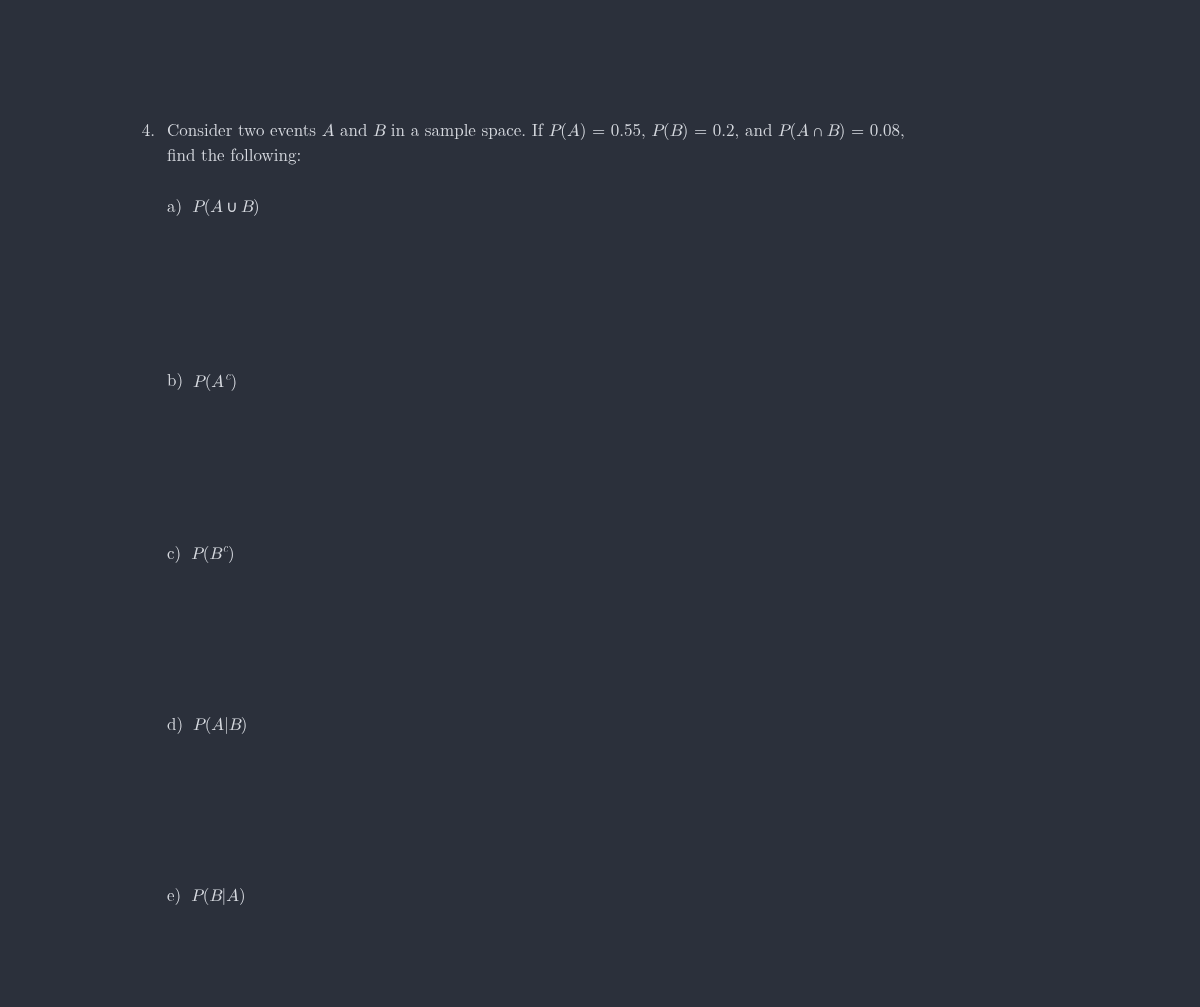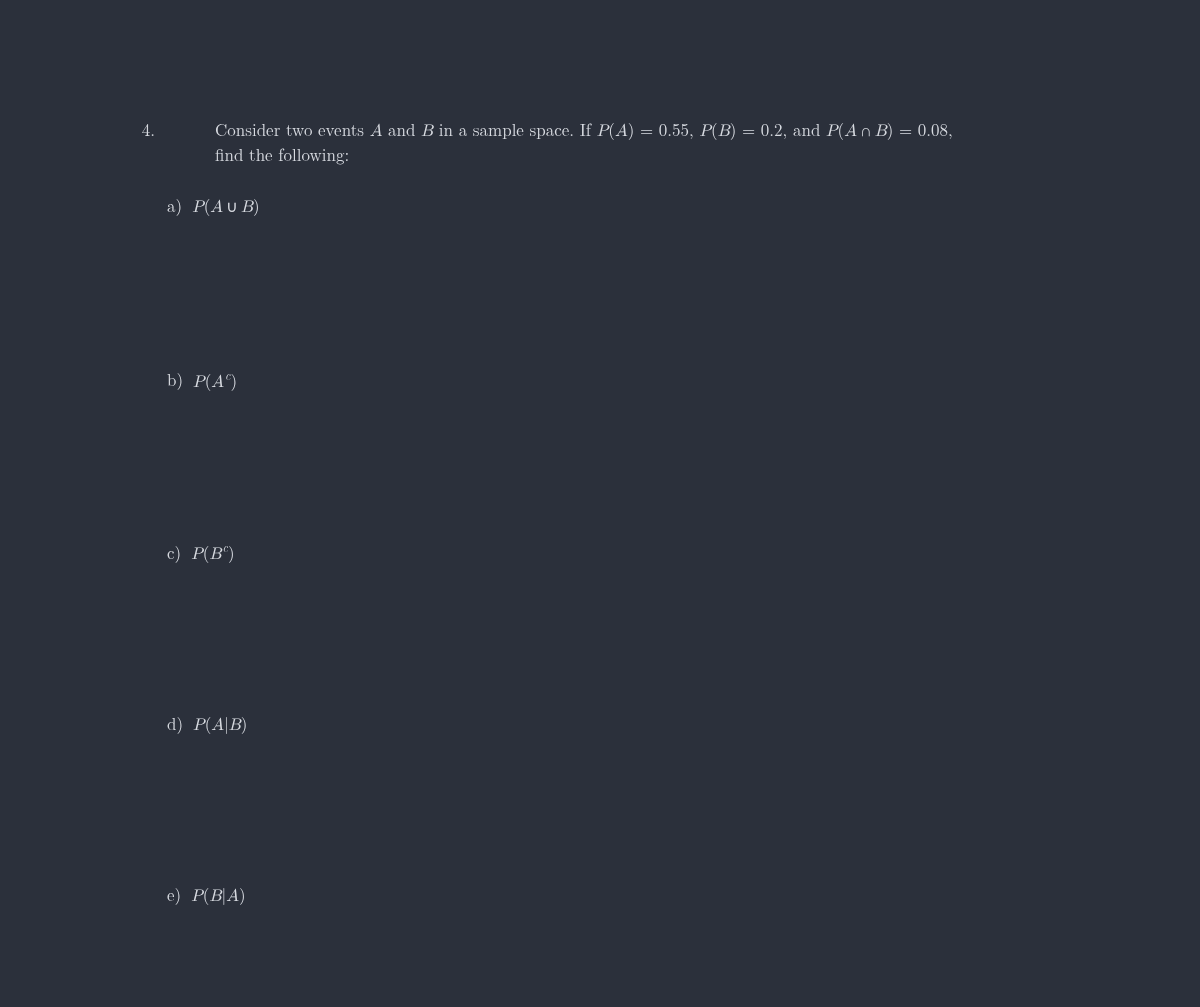--- a/index.html
+++ b/index.html
@@ -22,21 +22,20 @@
     align-items: flex-start;
     gap: 12px;
     margin-bottom: 28px;
   }
   .problem-number {
     min-width: 20px;
     text-align: right;
   }
   .problem-text {
     flex: 1;
-    margin-left: 48px;
   }
   .subitems {
     margin-left: 32px;
   }
   .subitem {
     display: flex;
     align-items: baseline;
     gap: 10px;
     margin-top: 18px;
   }

